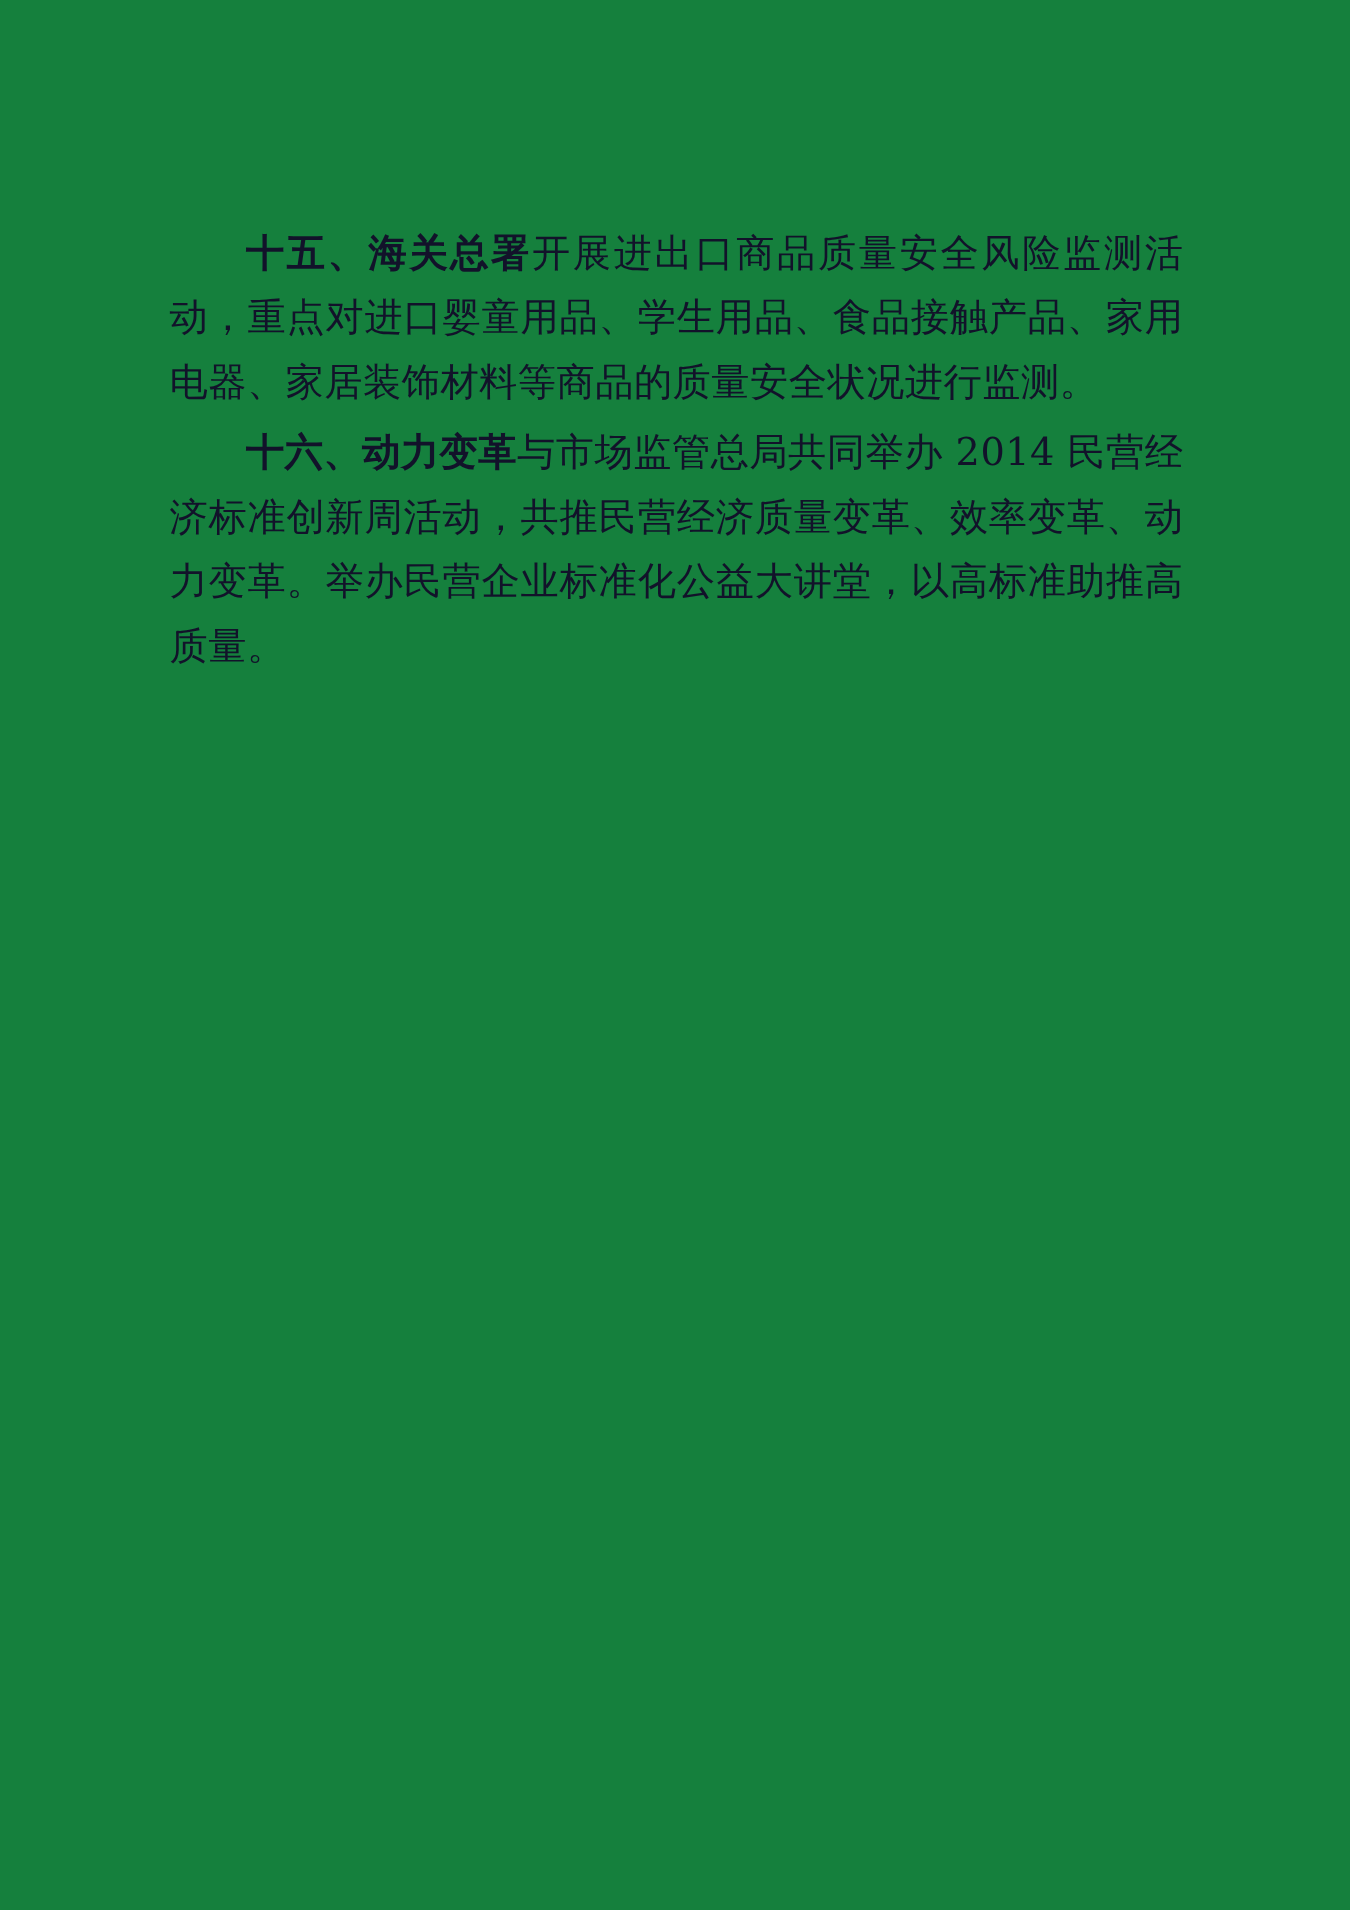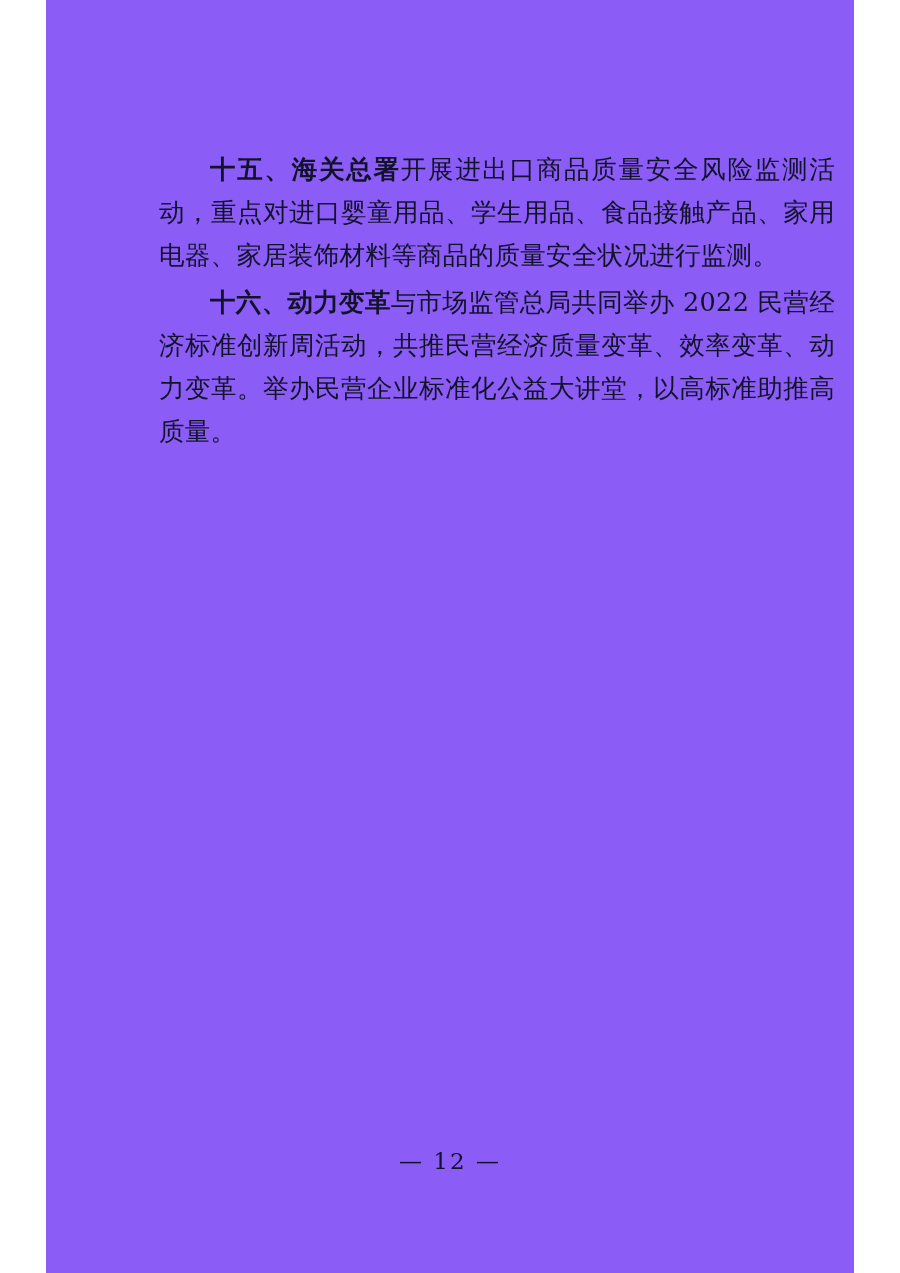--- a/index.html
+++ b/index.html
@@ -2,23 +2,23 @@
 <html><head>
 <meta charset="utf-8">
 <style>
   html, body {
     margin: 0;
     padding: 0;
     background: #ffffff;
   }
   .page {
     position: relative;
-    width: 808px;
+    width: 900px;
     height: 1273px;
-    background: #8b5cf6;
+    background: #15803d;
     margin: 0 auto;
     overflow: hidden;
     font-family: "DejaVu Serif", "Liberation Serif", serif;
     color: #1a1a2e;
   }
   .content {
     position: absolute;
     left: 113px;
     top: 148px;
     width: 676px;
@@ -50,18 +50,17 @@
   }
 </style>
 </head>
 <body>
 
 <div class="page">
   <div class="content">
 
     <p class="para indent"><span class="lead">十五、海关总署</span><span>开展进出口商品质量安全风险监测活动，重点对进口婴童用品、学生用品、食品接触产品、家用电器、家居装饰材料等商品的质量安全状况进行监测。</span></p>
 
-    <p class="para indent"><span class="lead">十六、动力变革</span><span>与市场监管总局共同举办 2022 民营经济标准创新周活动，共推民营经济质量变革、效率变革、动力变革。举办民营企业标准化公益大讲堂，以高标准助推高质量。</span></p>
+    <p class="para indent"><span class="lead">十六、动力变革</span><span>与市场监管总局共同举办 2014 民营经济标准创新周活动，共推民营经济质量变革、效率变革、动力变革。举办民营企业标准化公益大讲堂，以高标准助推高质量。</span></p>
 
   </div>
 
-  <div class="footer">— 12 —</div>
 </div>
 
 </body></html>

